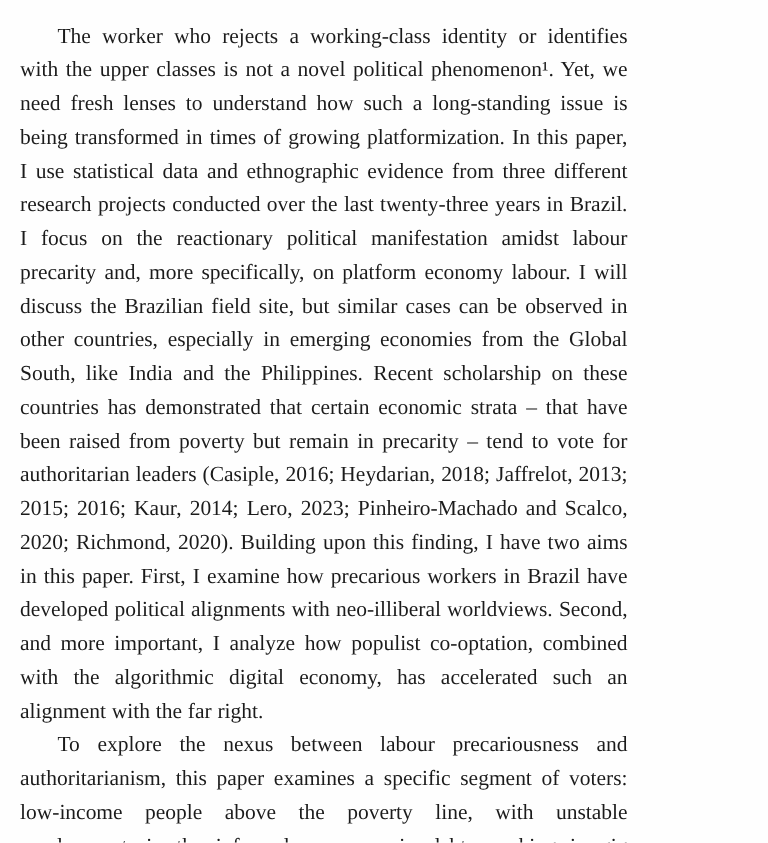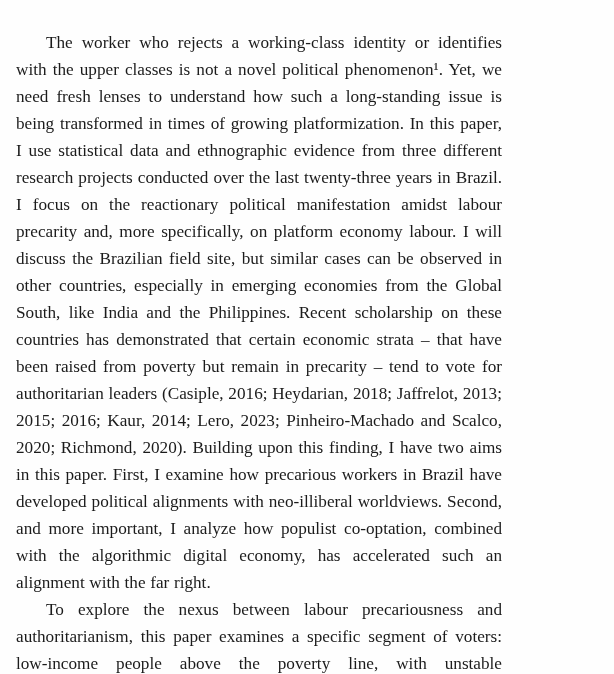--- a/index.html
+++ b/index.html
@@ -9,21 +9,21 @@
   body {
     width: 614px;
     height: 674px;
     overflow: hidden;
     background: #fefefe;
   }
   .page {
     box-sizing: border-box;
     width: 518px;
     height: 674px;
-    padding: 29px 16px 0 16px;
+    padding: 15px 16px 0 16px;
     overflow: hidden;
     font-family: "Liberation Serif", "DejaVu Serif", serif;
     font-size: 17.2px;
     line-height: 27px;
     color: #1b1b1b;
     text-align: justify;
     text-rendering: optimizeLegibility;
   }
   .page p {
     margin: 0;

